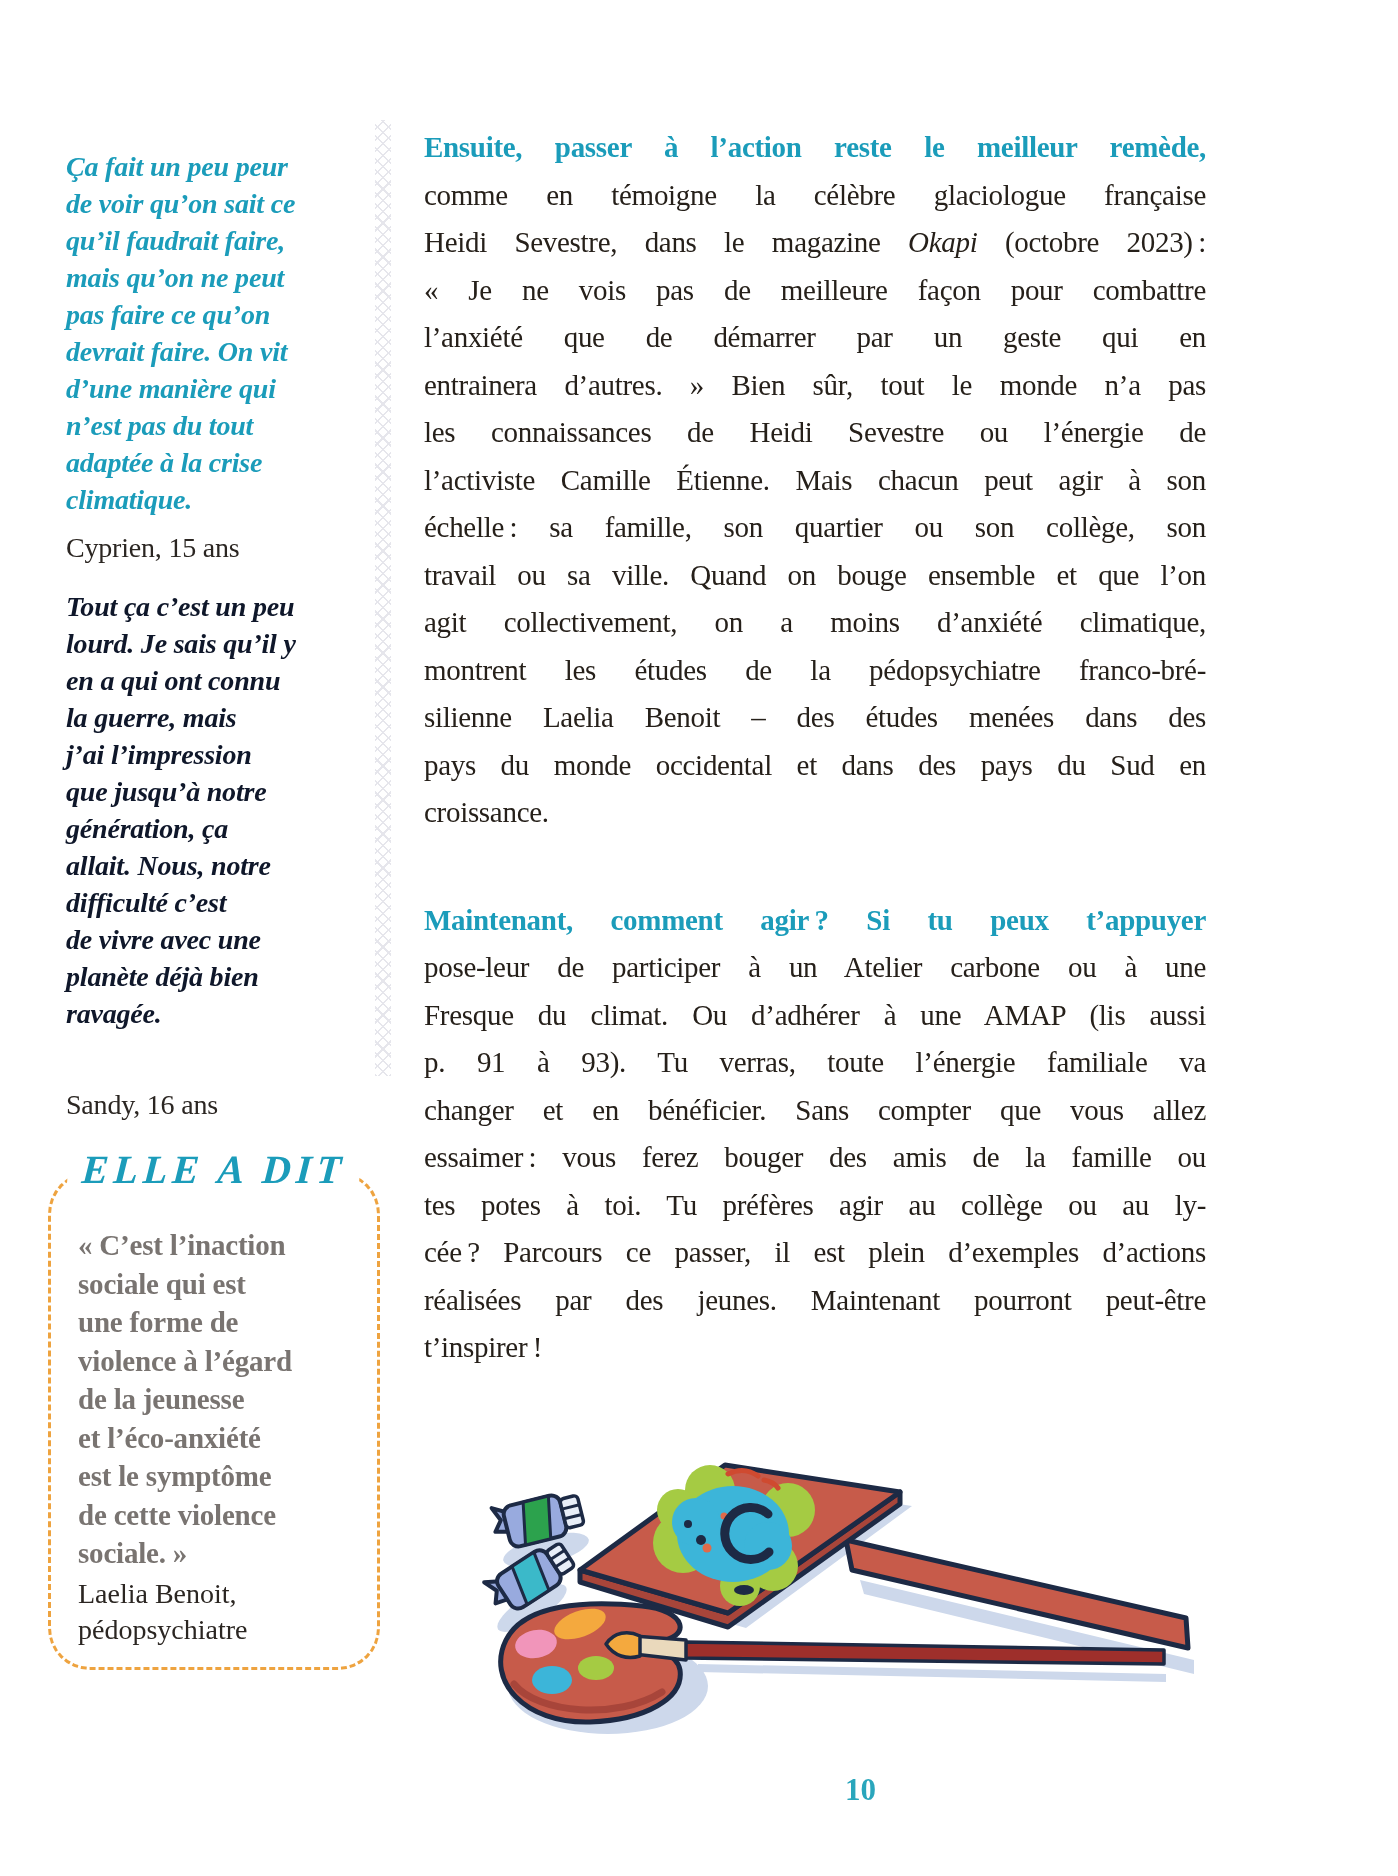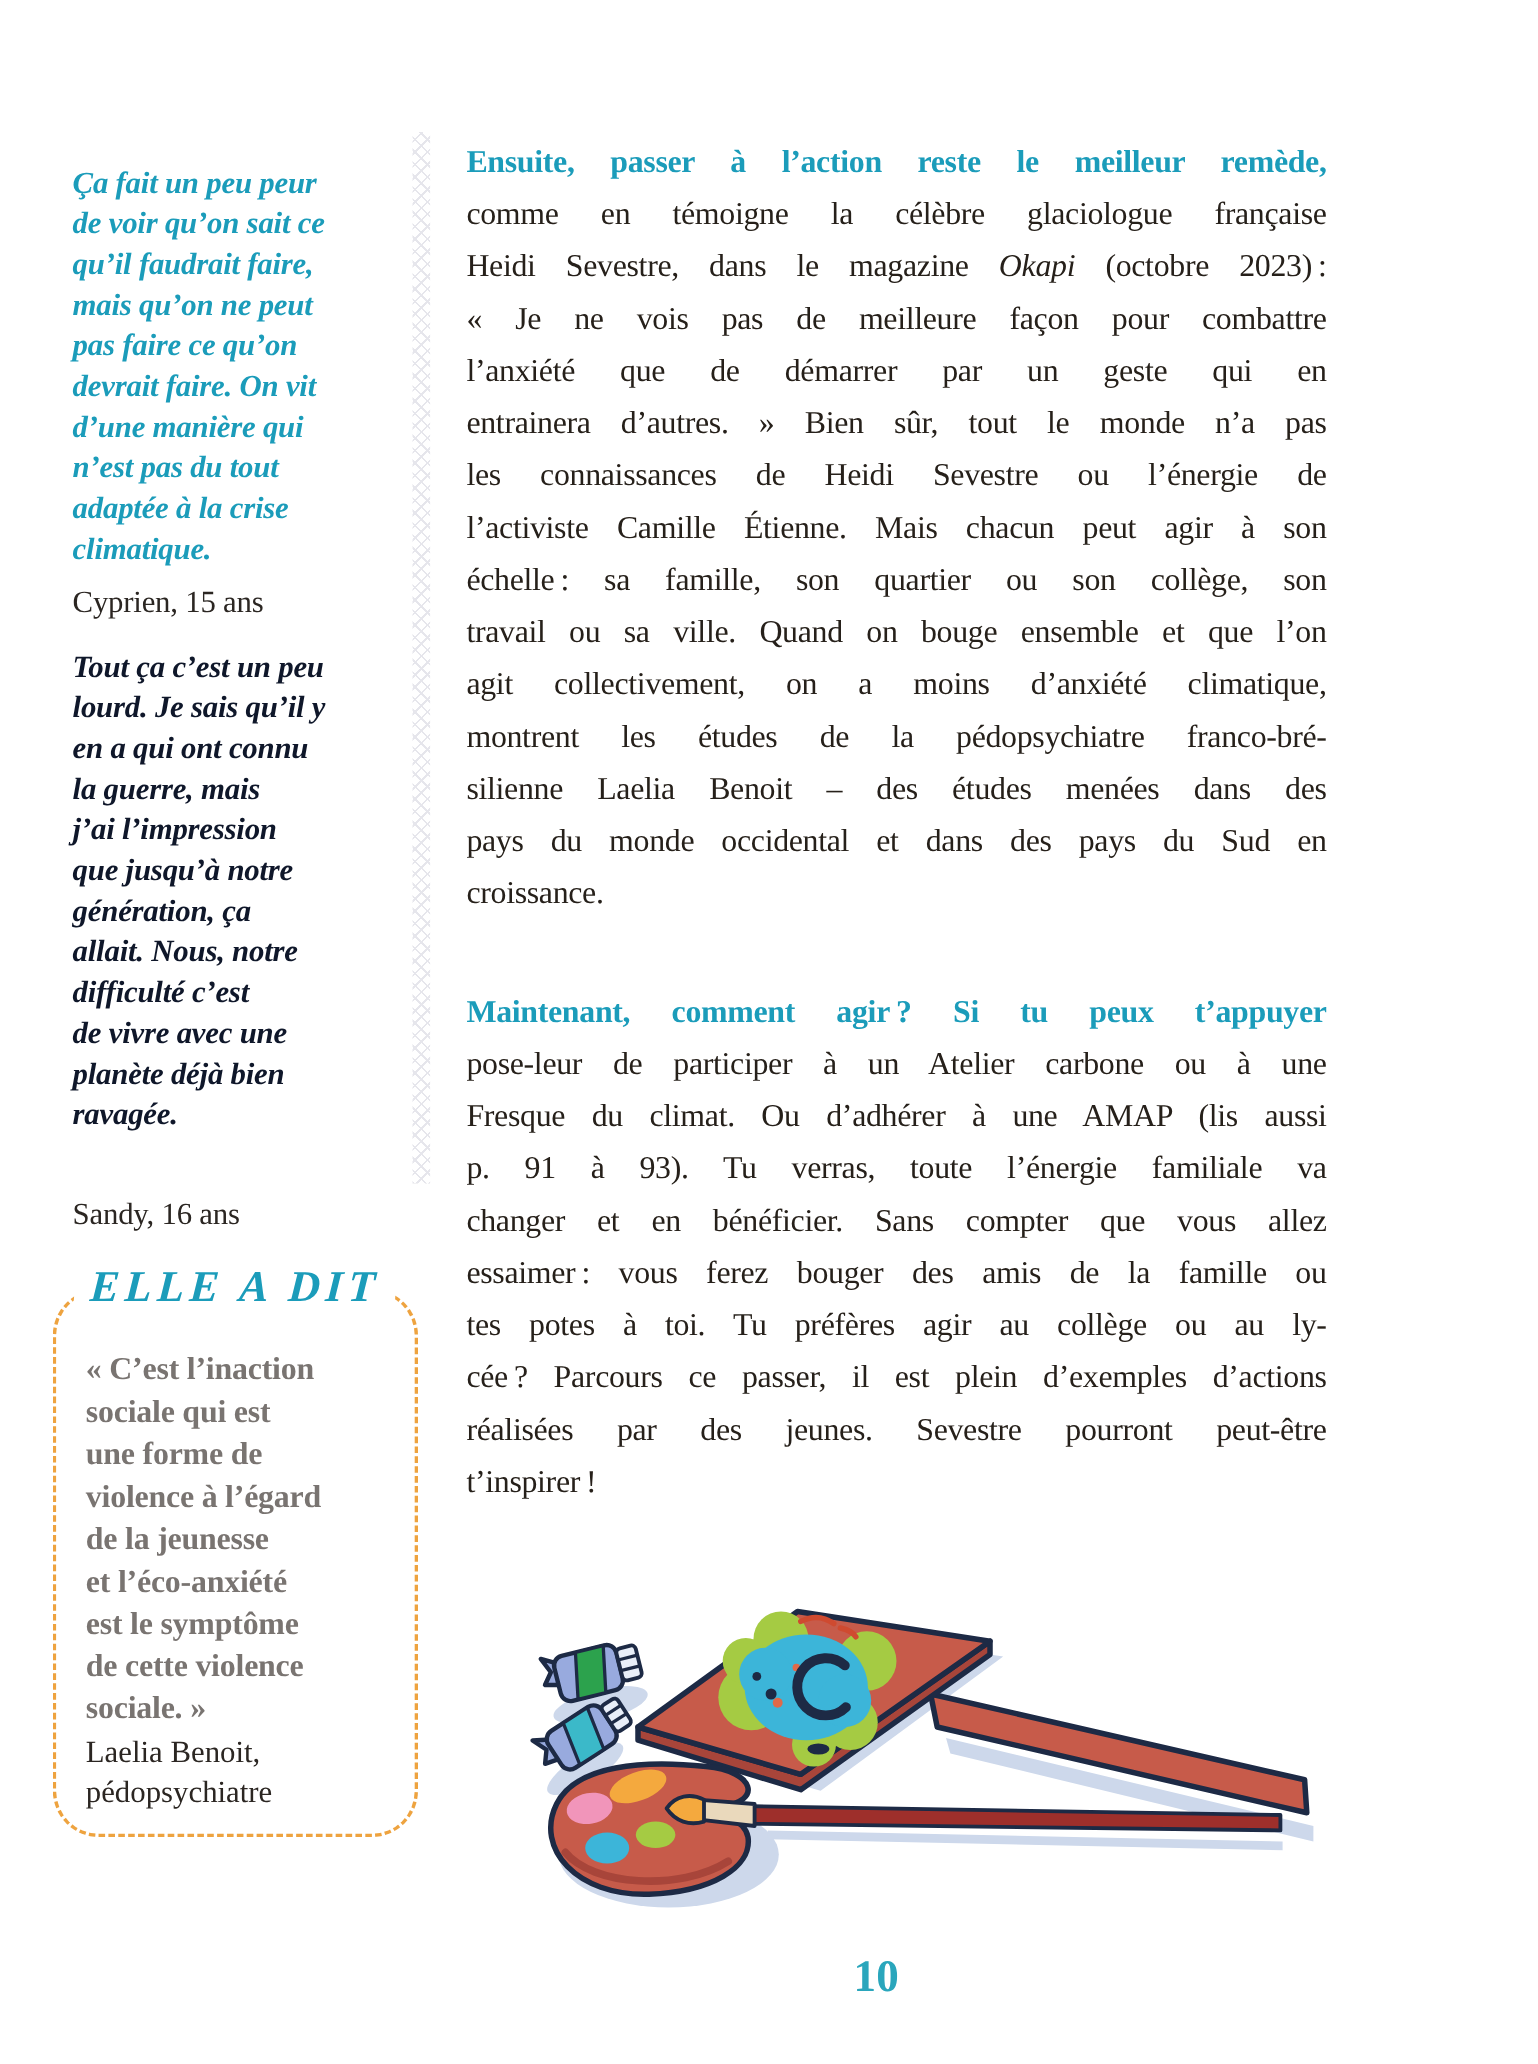--- a/index.html
+++ b/index.html
@@ -40,22 +40,22 @@
 
   .main-col{position:absolute;left:424px;top:124px;width:782px;color:#26201a;
     font-size:29px;letter-spacing:-0.3px;}
   .para{margin:0 0 60px 0;}
   .tline{height:47.5px;line-height:47.5px;white-space:nowrap;
     text-align:justify;text-align-last:justify;}
   .tline.lastline{text-align-last:left;}
   .lead{color:#1b9cba;font-weight:bold;}
   .ital{font-style:italic;}
 
-  .page-number{position:absolute;left:776px;top:1772px;width:100px;text-align:left;
-    color:#2aa6bc;font-weight:bold;font-size:41px;}
+  .page-number{position:absolute;left:776px;top:1772px;width:100px;text-align:right;
+    color:#2aa6bc;font-weight:bold;font-size:31px;}
 
   .illustration{position:absolute;left:428px;top:1448px;}
 </style>
 </head>
 <body>
 
 <div id="page">
 
   <div class="separator"></div>
 
@@ -119,21 +119,21 @@
       </div>
     <div class="para">
         <div class="tline"><span class="lead">Maintenant, comment agir ? Si tu peux t’appuyer</span></div>
         <div class="tline"><span>pose-leur de participer à un Atelier carbone ou à une</span></div>
         <div class="tline"><span>Fresque du climat. Ou d’adhérer à une AMAP (lis aussi</span></div>
         <div class="tline"><span>p. 91 à 93). Tu verras, toute l’énergie familiale va</span></div>
         <div class="tline"><span>changer et en bénéficier. Sans compter que vous allez</span></div>
         <div class="tline"><span>essaimer : vous ferez bouger des amis de la famille ou</span></div>
         <div class="tline"><span>tes potes à toi. Tu préfères agir au collège ou au ly-</span></div>
         <div class="tline"><span>cée ? Parcours ce passer, il est plein d’exemples d’actions</span></div>
-        <div class="tline"><span>réalisées par des jeunes. Sevestre pourront peut-être</span></div>
+        <div class="tline"><span>réalisées par des jeunes. Maintenant pourront peut-être</span></div>
         <div class="tline lastline"><span>t’inspirer !</span></div>
       </div>
   </div>
 
   <svg class="illustration" width="772" height="340" viewBox="0 0 772 340" xmlns="http://www.w3.org/2000/svg">
 
     <g fill="#cdd8eb">
       <polygon points="432,132 766,212 766,226 436,146"></polygon>
       <polygon points="164,136 310,32 484,58 318,180"></polygon>
       <ellipse cx="180" cy="238" rx="100" ry="48"></ellipse>

